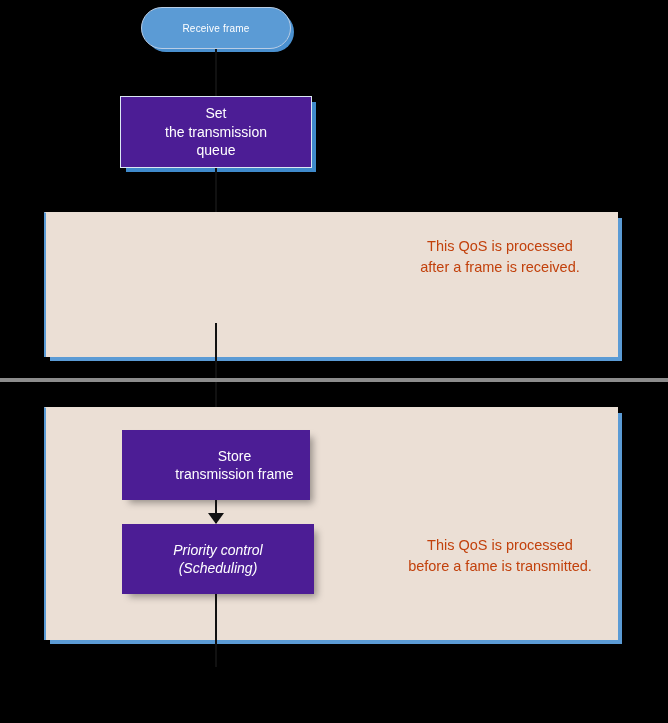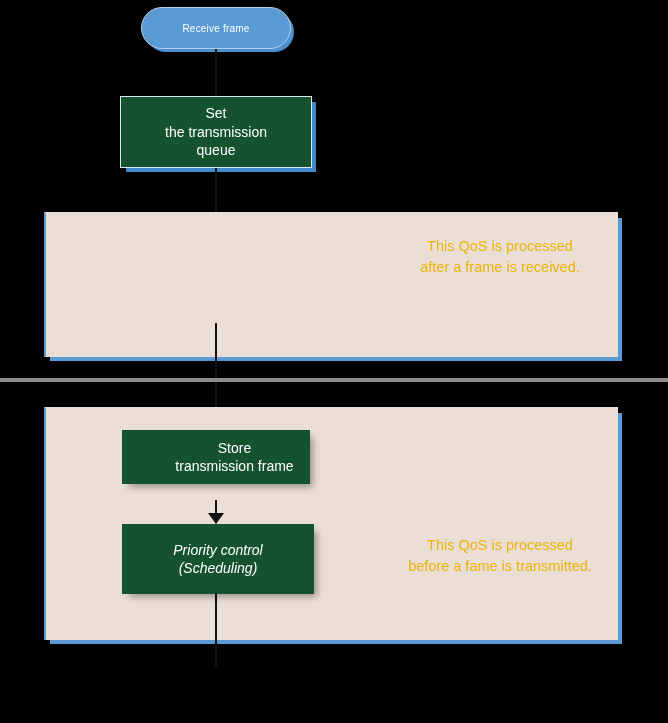--- a/index.html
+++ b/index.html
@@ -29,21 +29,21 @@
     justify-content: center;
     box-sizing: border-box;
     box-shadow: 4px 4px 0 -1px #4A90CF;
     letter-spacing: .2px;
     white-space: nowrap;
   }
 
   
   .process {
     position: absolute;
-    background: #14532d;
+    background: #4c1d95;
     color: #FFFFFF;
     font-size: 14px;
     display: flex;
     align-items: center;
     justify-content: center;
     text-align: center;
     box-sizing: border-box;
     line-height: 1.32;
     box-shadow: 5px 5px 7px -2px rgba(0,0,0,.35);
     white-space: pre-line;
@@ -59,21 +59,21 @@
     background: #EBDFD5;
     box-sizing: border-box;
     border-left: 2px solid #5B9BD5;
     border-top: 1px solid #E9DED4;
     box-shadow: 5px 5px 0 -1px #5B9BD5;
   }
 
   
   .note {
     position: absolute;
-    color: #eab308;
+    color: #c2410c;
     font-size: 14.5px;
     line-height: 1.45;
     text-align: center;
     white-space: pre-line;
   }
 
   
   .connector {
     position: absolute;
     background: #111111;
@@ -117,21 +117,21 @@
   <div class="note" style="left:385px; top:236px; width:230px;">This QoS is processed
 after a frame is received.</div>
 
   <div class="connector" style="left:215px; top:323px; height:108px;"></div>
   <div class="arrowhead" style="left:208px; top:425px;"></div>
 
   <div class="divider" style="left:0px; top:378px; width:668px;"></div>
 
   <div class="group" style="left:44px; top:407px; width:574px; height:233px;"></div>
 
-  <div class="process" style="left:122px; top:430px; width:188px; height:54px;padding-left:37px;">Store
+  <div class="process" style="left:122px; top:430px; width:188px; height:70px;padding-left:37px;">Store
 transmission frame</div>
 
   <div class="connector" style="left:215px; top:500px; height:23px;"></div>
   <div class="arrowhead" style="left:208px; top:513px;"></div>
 
   <div class="process" style="left:122px; top:524px; width:192px; height:70px;font-style:italic;">Priority control
 (Scheduling)</div>
 
   <div class="note" style="left:385px; top:535px; width:230px;">This QoS is processed
 before a fame is transmitted.</div>

